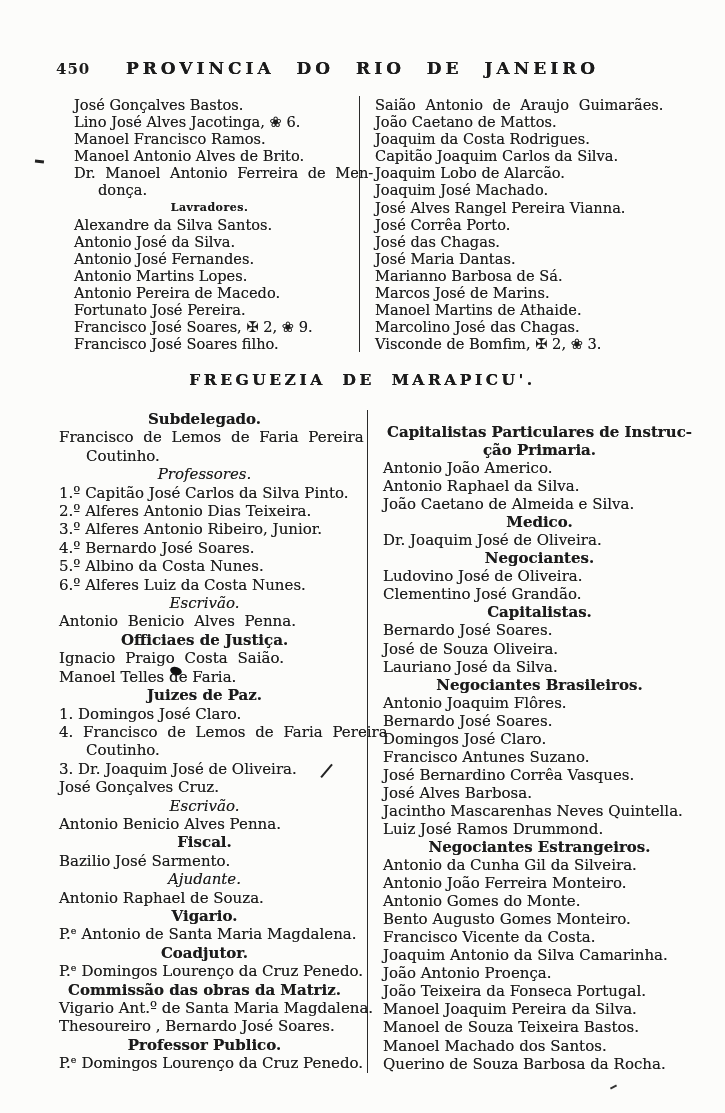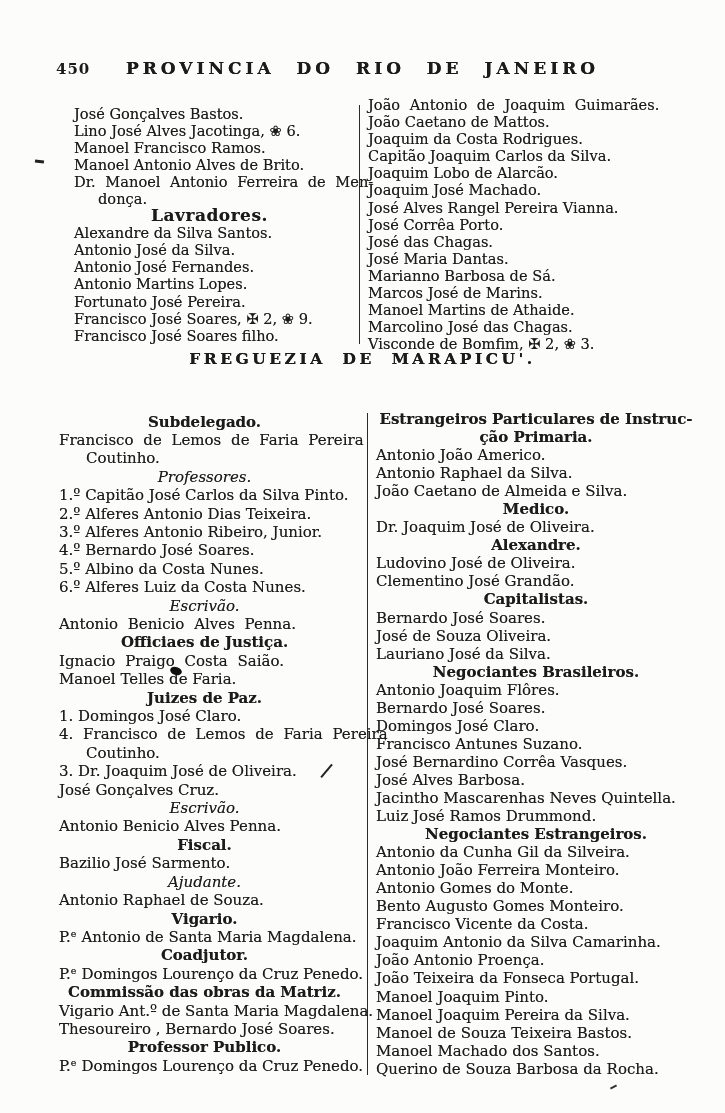--- a/index.html
+++ b/index.html
@@ -17,44 +17,44 @@
     font-size:15px; font-weight:bold; letter-spacing:1px;
   }
   .title {
     position:absolute; left:0; right:0; top:58px;
     text-align:center; font-weight:bold;
     font-size:17px; letter-spacing:4px; word-spacing:12px;
     text-shadow:0 0 .6px #2a2a2a;
   }
 
   
-  .cols { position:absolute; display:flex; align-items:center; }
+  .cols { position:absolute; display:flex; align-items:flex-end;gap:7px; }
   .top-cols { top:96px; left:60px; width:636px; }
   .top-cols .col { line-height:17.1px; font-size:14.6px; }
   .top-cols .left  { width:300px; }
   .bottom-cols { top:410px; left:42px; width:656px; }
   .bottom-cols .left  { width:326px; line-height:18.4px; font-size:15px; }
   .bottom-cols .right { line-height:18.05px; font-size:15px; }
   .col.left { border-right:1.6px solid #2a2a2a; }
   .col.right { flex:1; padding-left:6px; }
 
   .ln { white-space:nowrap; text-shadow:0 0 .5px rgba(20,20,20,.55); }
   .name { padding-left:17px; }
   .top-cols .left .name { padding-left:14px; }
   .top-cols .right .name, .bottom-cols .right .name { padding-left:2px; }
   .cont { padding-left:44px; }
   .top-cols .cont { padding-left:38px; }
   .hb { text-align:center; font-weight:bold; }
   .hi { text-align:center; font-style:italic; }
-  .sm { font-size:17px; letter-spacing:.5px; }
+  .sm { font-size:11px; letter-spacing:.5px; }
   .w  { word-spacing:5px; }
 
   
   .freg {
-    position:absolute; left:0; right:0; top:349px;
+    position:absolute; left:0; right:0; top:370px;
     text-align:center; font-weight:bold;
     font-size:15.5px; letter-spacing:3.5px; word-spacing:8px;
     text-shadow:0 0 .6px #2a2a2a;
   }
 
   
   .artifact { position:absolute; background:#222; }
   .margin-dash { left:35px; top:160px; width:9px; height:2.5px; transform:rotate(6deg); }
   .ink-blot   { left:170px; top:667px; width:12px; height:8px; border-radius:50%; background:#111; transform:rotate(18deg); }
   .pen-slash  { left:318px; top:770px; width:17px; height:1.8px; transform:rotate(-50deg); }
@@ -74,26 +74,27 @@
         <div class="ln name">Lino José Alves Jacotinga, ❀ 6.</div>
         <div class="ln name">Manoel Francisco Ramos.</div>
         <div class="ln name">Manoel Antonio Alves de Brito.</div>
         <div class="ln name w">Dr. Manoel Antonio Ferreira de Men-</div>
         <div class="ln cont">donça.</div>
         <div class="ln hb sm">Lavradores.</div>
         <div class="ln name">Alexandre da Silva Santos.</div>
         <div class="ln name">Antonio José da Silva.</div>
         <div class="ln name">Antonio José Fernandes.</div>
         <div class="ln name">Antonio Martins Lopes.</div>
+        <div class="ln name">Antonio Pereira de Macedo.</div>
         <div class="ln name">Fortunato José Pereira.</div>
         <div class="ln name">Francisco José Soares, ✠ 2, ❀ 9.</div>
         <div class="ln name">Francisco José Soares filho.</div>
       </div>
     <div class="col right">
-        <div class="ln name w">João Antonio de Joaquim Guimarães.</div>
+        <div class="ln name w">Saião Antonio de Araujo Guimarães.</div>
         <div class="ln name">João Caetano de Mattos.</div>
         <div class="ln name">Joaquim da Costa Rodrigues.</div>
         <div class="ln name">Capitão Joaquim Carlos da Silva.</div>
         <div class="ln name">Joaquim Lobo de Alarcão.</div>
         <div class="ln name">Joaquim José Machado.</div>
         <div class="ln name">José Alves Rangel Pereira Vianna.</div>
         <div class="ln name">José Corrêa Porto.</div>
         <div class="ln name">José das Chagas.</div>
         <div class="ln name">José Maria Dantas.</div>
         <div class="ln name">Marianno Barbosa de Sá.</div>
@@ -139,28 +140,28 @@
         <div class="ln name">P.ᵉ Antonio de Santa Maria Magdalena.</div>
         <div class="ln hb">Coadjutor.</div>
         <div class="ln name">P.ᵉ Domingos Lourenço da Cruz Penedo.</div>
         <div class="ln hb">Commissão das obras da Matriz.</div>
         <div class="ln name">Vigario Ant.º de Santa Maria Magdalena.</div>
         <div class="ln name">Thesoureiro , Bernardo José Soares.</div>
         <div class="ln hb">Professor Publico.</div>
         <div class="ln name">P.ᵉ Domingos Lourenço da Cruz Penedo.</div>
       </div>
     <div class="col right">
-        <div class="ln hb">Estrangeiros Particulares de Instruc-</div>
+        <div class="ln hb">Capitalistas Particulares de Instruc-</div>
         <div class="ln hb">ção Primaria.</div>
         <div class="ln name">Antonio João Americo.</div>
         <div class="ln name">Antonio Raphael da Silva.</div>
         <div class="ln name">João Caetano de Almeida e Silva.</div>
         <div class="ln hb">Medico.</div>
         <div class="ln name">Dr. Joaquim José de Oliveira.</div>
-        <div class="ln hb">Alexandre.</div>
+        <div class="ln hb">Negociantes.</div>
         <div class="ln name">Ludovino José de Oliveira.</div>
         <div class="ln name">Clementino José Grandão.</div>
         <div class="ln hb">Capitalistas.</div>
         <div class="ln name">Bernardo José Soares.</div>
         <div class="ln name">José de Souza Oliveira.</div>
         <div class="ln name">Lauriano José da Silva.</div>
         <div class="ln hb">Negociantes Brasileiros.</div>
         <div class="ln name">Antonio Joaquim Flôres.</div>
         <div class="ln name">Bernardo José Soares.</div>
         <div class="ln name">Domingos José Claro.</div>
@@ -171,21 +172,20 @@
         <div class="ln name">Luiz José Ramos Drummond.</div>
         <div class="ln hb">Negociantes Estrangeiros.</div>
         <div class="ln name">Antonio da Cunha Gil da Silveira.</div>
         <div class="ln name">Antonio João Ferreira Monteiro.</div>
         <div class="ln name">Antonio Gomes do Monte.</div>
         <div class="ln name">Bento Augusto Gomes Monteiro.</div>
         <div class="ln name">Francisco Vicente da Costa.</div>
         <div class="ln name">Joaquim Antonio da Silva Camarinha.</div>
         <div class="ln name">João Antonio Proença.</div>
         <div class="ln name">João Teixeira da Fonseca Portugal.</div>
-        <div class="ln name">Manoel Joaquim Pinto.</div>
         <div class="ln name">Manoel Joaquim Pereira da Silva.</div>
         <div class="ln name">Manoel de Souza Teixeira Bastos.</div>
         <div class="ln name">Manoel Machado dos Santos.</div>
         <div class="ln name">Querino de Souza Barbosa da Rocha.</div>
       </div>
   </div>
 
   <div class="artifact margin-dash"></div>
   <div class="artifact ink-blot"></div>
   <div class="artifact pen-slash"></div>

